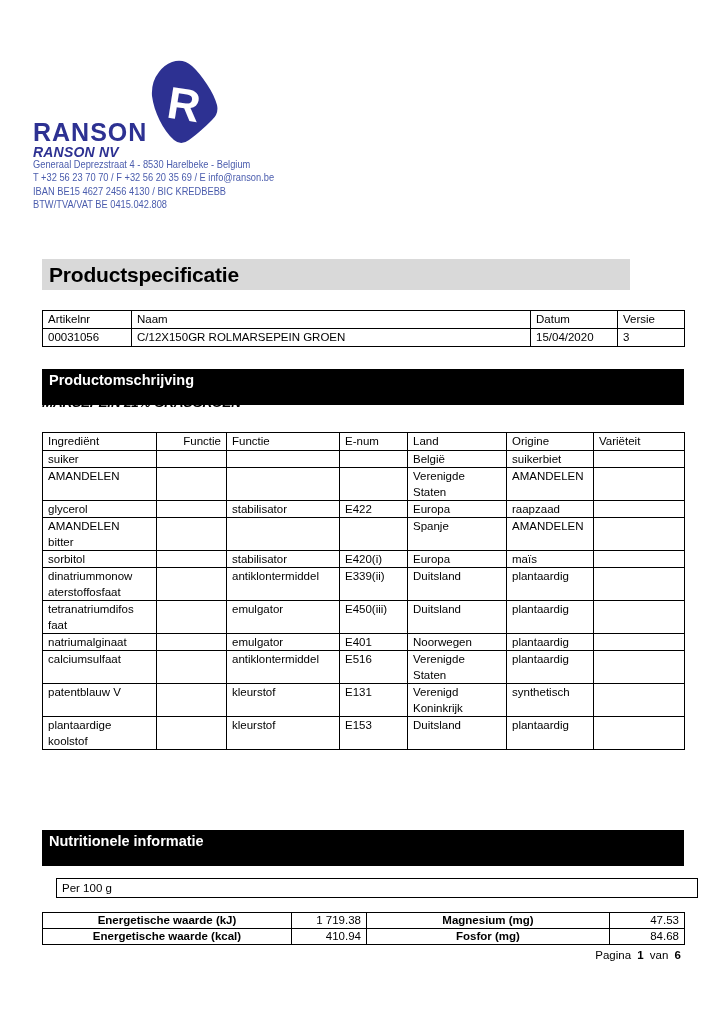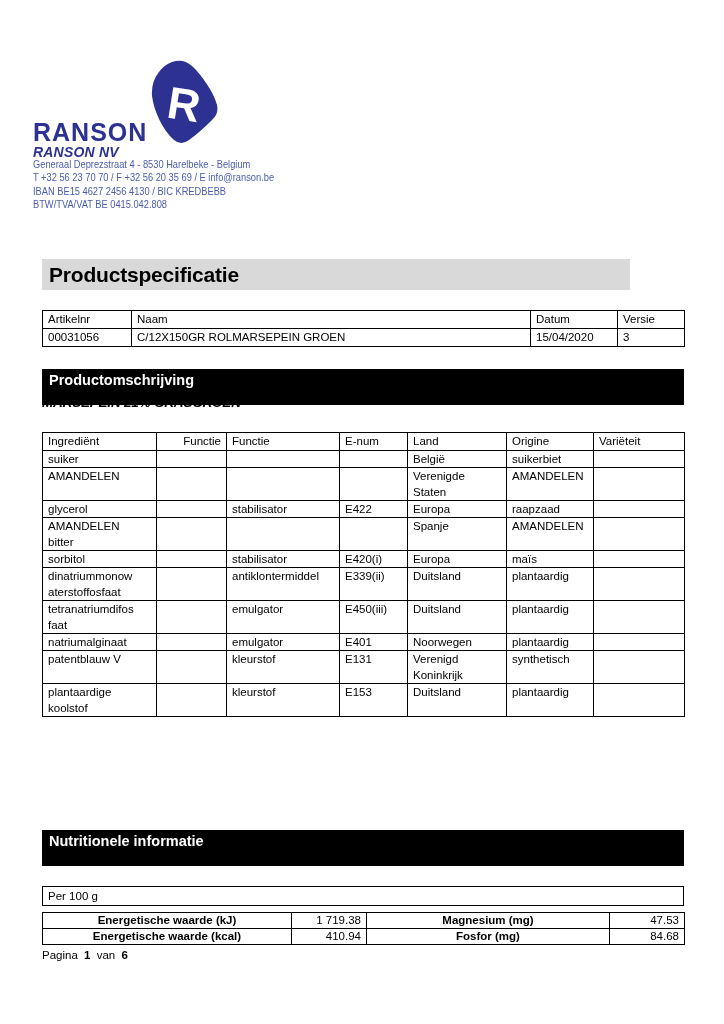--- a/index.html
+++ b/index.html
@@ -58,34 +58,34 @@
   }
   th { line-height:17px; }
 
   .info-table { left:42px; top:310px; }
   .info-table td { line-height:17px; }
 
   .ingredient-table { left:42px; top:432px; }
   .ingredient-table th:nth-child(2),
   .ingredient-table td:nth-child(2) { text-align:right; }
 
-  .basis-table { left:42px; top:878px;margin-top:8px; }
+  .basis-table { left:56px; top:878px; }
   .basis-table td { line-height:18px; }
 
   .nutrition-table { left:42px; top:912px; }
   .nutrition-table td { line-height:15px;text-align:center; }
   .nutrition-table td:nth-child(1),
   .nutrition-table td:nth-child(3) { font-weight:bold; }
   .nutrition-table td:nth-child(2),
   .nutrition-table td:nth-child(4) { text-align:right; }
 
   
   .page-footer {
     left:42px; top:949px; width:642px;
-    font-size:11.5px; text-align:left;
+    font-size:11.5px; text-align:right;
   }
   .page-footer span { display:inline-block; }
   .page-footer .sep { margin:0 3px; }
   .page-footer .num { font-weight:bold; }
 </style>
 </head>
 <body>
 
 <div class="abs letterhead">
   <svg class="pick-svg" width="68" height="85" viewBox="0 0 68 85" aria-hidden="true">
@@ -233,20 +233,30 @@
       <tr>
         <td>natriumalginaat</td>
         <td></td>
         <td>emulgator</td>
         <td>E401</td>
         <td>Noorwegen</td>
         <td>plantaardig</td>
         <td></td>
       </tr>
       <tr>
+        <td>calciumsulfaat</td>
+        <td></td>
+        <td>antiklontermiddel</td>
+        <td>E516</td>
+        <td>Verenigde
+Staten</td>
+        <td>plantaardig</td>
+        <td></td>
+      </tr>
+      <tr>
         <td>patentblauw V</td>
         <td></td>
         <td>kleurstof</td>
         <td>E131</td>
         <td>Verenigd
 Koninkrijk</td>
         <td>synthetisch</td>
         <td></td>
       </tr>
       <tr>

